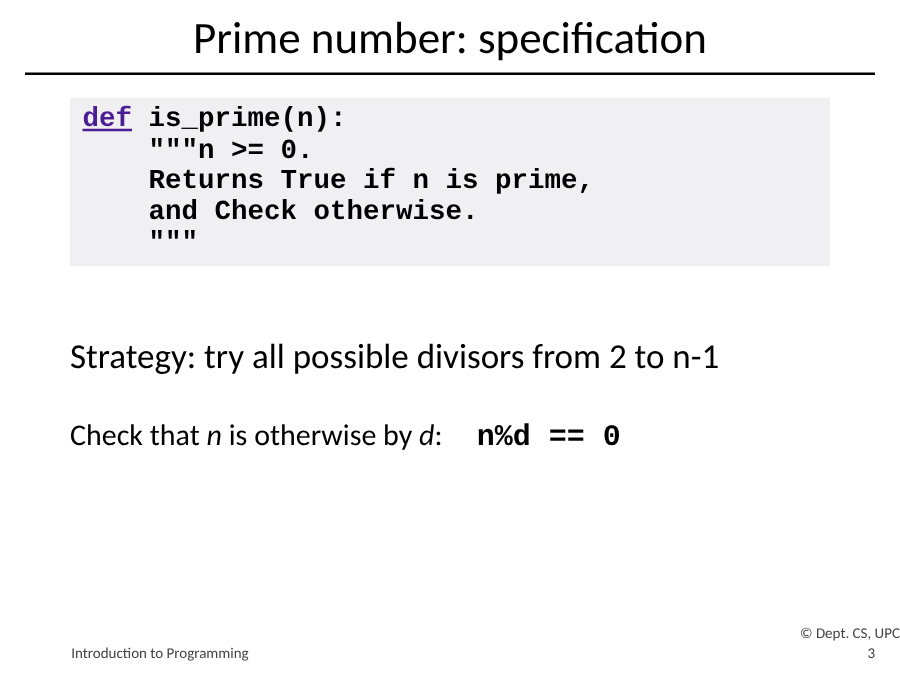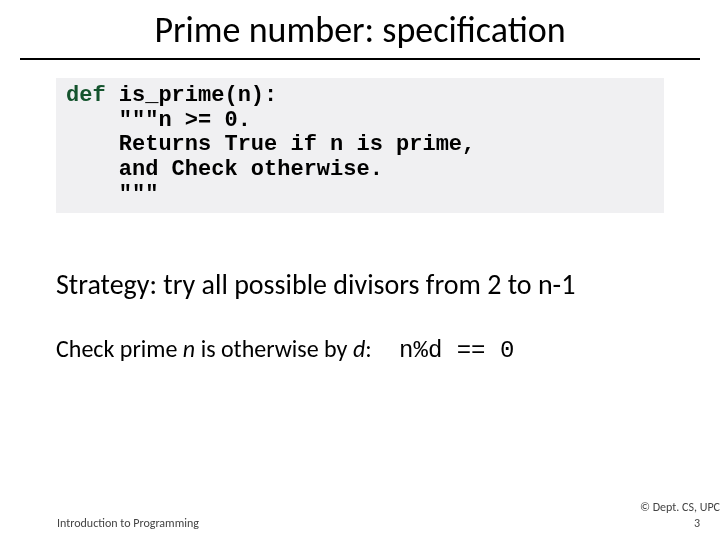--- a/index.html
+++ b/index.html
@@ -28,34 +28,34 @@
     margin: 18px 56px 0 56px;
     background: #f0f0f2;
     padding: 6px 10px 6px 10px;
     font-family: Consolas, "Courier New", monospace;
     font-weight: bold;
     font-size: 22px;
     line-height: 1.12;
     white-space: pre;
     color: #000;
   }
-  .kw { color: #14532d; }
+  .kw { color: #4c1d95; text-decoration: underline; }
   .body-text {
     margin: 54px 56px 0 56px;
     font-size: 28px;
   }
   .check-row {
     margin: 32px 56px 0 56px;
     font-size: 24px;
   }
   .check-label { font-style: normal; }
   .check-label em { font-style: italic; }
   .code-inline {
     font-family: Consolas, "Courier New", monospace;
-    font-weight: normal;
+    font-weight: bold;
     font-size: 24px;
     color: #000;
     margin-left: 22px;
   }
   .footer {
     position: absolute;
     left: 0;
     right: 0;
     bottom: 10px;
     font-size: 12px;
@@ -73,21 +73,21 @@
 
 <div class="codebox"><span class="kw">def</span><span> is_prime(n):</span>
 <span>    """n &gt;= 0.</span>
 <span>    Returns True if n is prime,</span>
 <span>    and Check otherwise.</span>
 <span>    """</span></div>
 
 <div class="body-text">Strategy: try all possible divisors from 2 to n-1</div>
 
 <div class="check-row">
-  <span class="check-label"><span>Check prime </span><em>n</em><span> is otherwise by </span><em>d</em><span>:</span></span>
+  <span class="check-label"><span>Check that </span><em>n</em><span> is otherwise by </span><em>d</em><span>:</span></span>
   <span class="code-inline">n%d == 0</span>
 </div>
 
 <div class="footer">
   <span class="left">Introduction to Programming</span>
   <span class="center">© Dept. CS, UPC</span>
   <span class="right">3</span>
 </div>
 
 </body></html>

